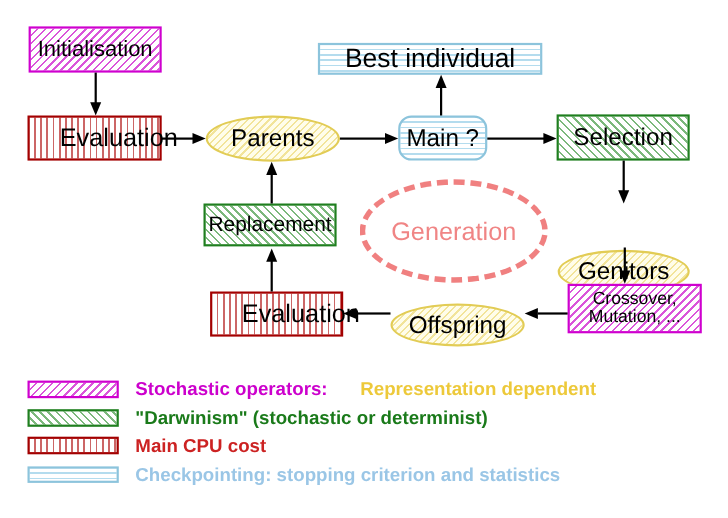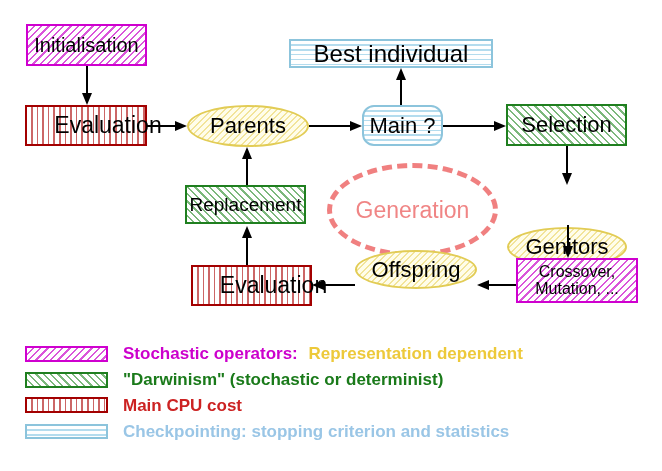--- a/index.html
+++ b/index.html
@@ -53,21 +53,21 @@
     color:#f08585; font-size:23px;
   }
 
   
   .swatch { position:absolute; left:25px; width:83px; height:16px; box-sizing:border-box; background-color:#fff; }
   .ltext {
     position:absolute; left:123px; height:20px; line-height:20px;
     font-weight:bold; font-size:17px; white-space:nowrap;
   }
   .c-magenta { color:#cc00cc; }
-  .c-yellow  { color:#edc93a; margin-left:6px; }
+  .c-yellow  { color:#edc93a; margin-left:25px; }
   .c-green   { color:#1a7a1a; }
   .c-red     { color:#cc2222; }
   .c-blue    { color:#9ac6e6; }
 </style>
 </head>
 <body>
 
 <div class="stage">
 
   <div class="node pat-magenta" style="left:26px; top:24px; width:121px; height:42px; font-size:20px;">
@@ -103,21 +103,21 @@
   </div>
 
   <div class="generation">
     <span>Generation</span>
   </div>
 
   <div class="node pat-red" style="left:191px; top:265px; width:121px; height:41px; font-size:23px;">
     <span>Evaluation</span>
   </div>
 
-  <div class="node pat-yellow ellipse" style="left:355px; top:250px; width:122px; height:39px; font-size:22px;">
+  <div class="node pat-yellow ellipse" style="left:355px; top:276px; width:122px; height:39px; font-size:22px;">
     <span>Offspring</span>
   </div>
 
   <div class="node pat-magenta" style="left:516px; top:258px; width:122px; height:45px; font-size:16px; flex-direction:column;">
     <span>Crossover,</span>
     <span>Mutation, ...</span>
   </div>
 
   <div>
     <div class="aline" style="left:86px; top:66px; width:2px; height:28px;"></div>

